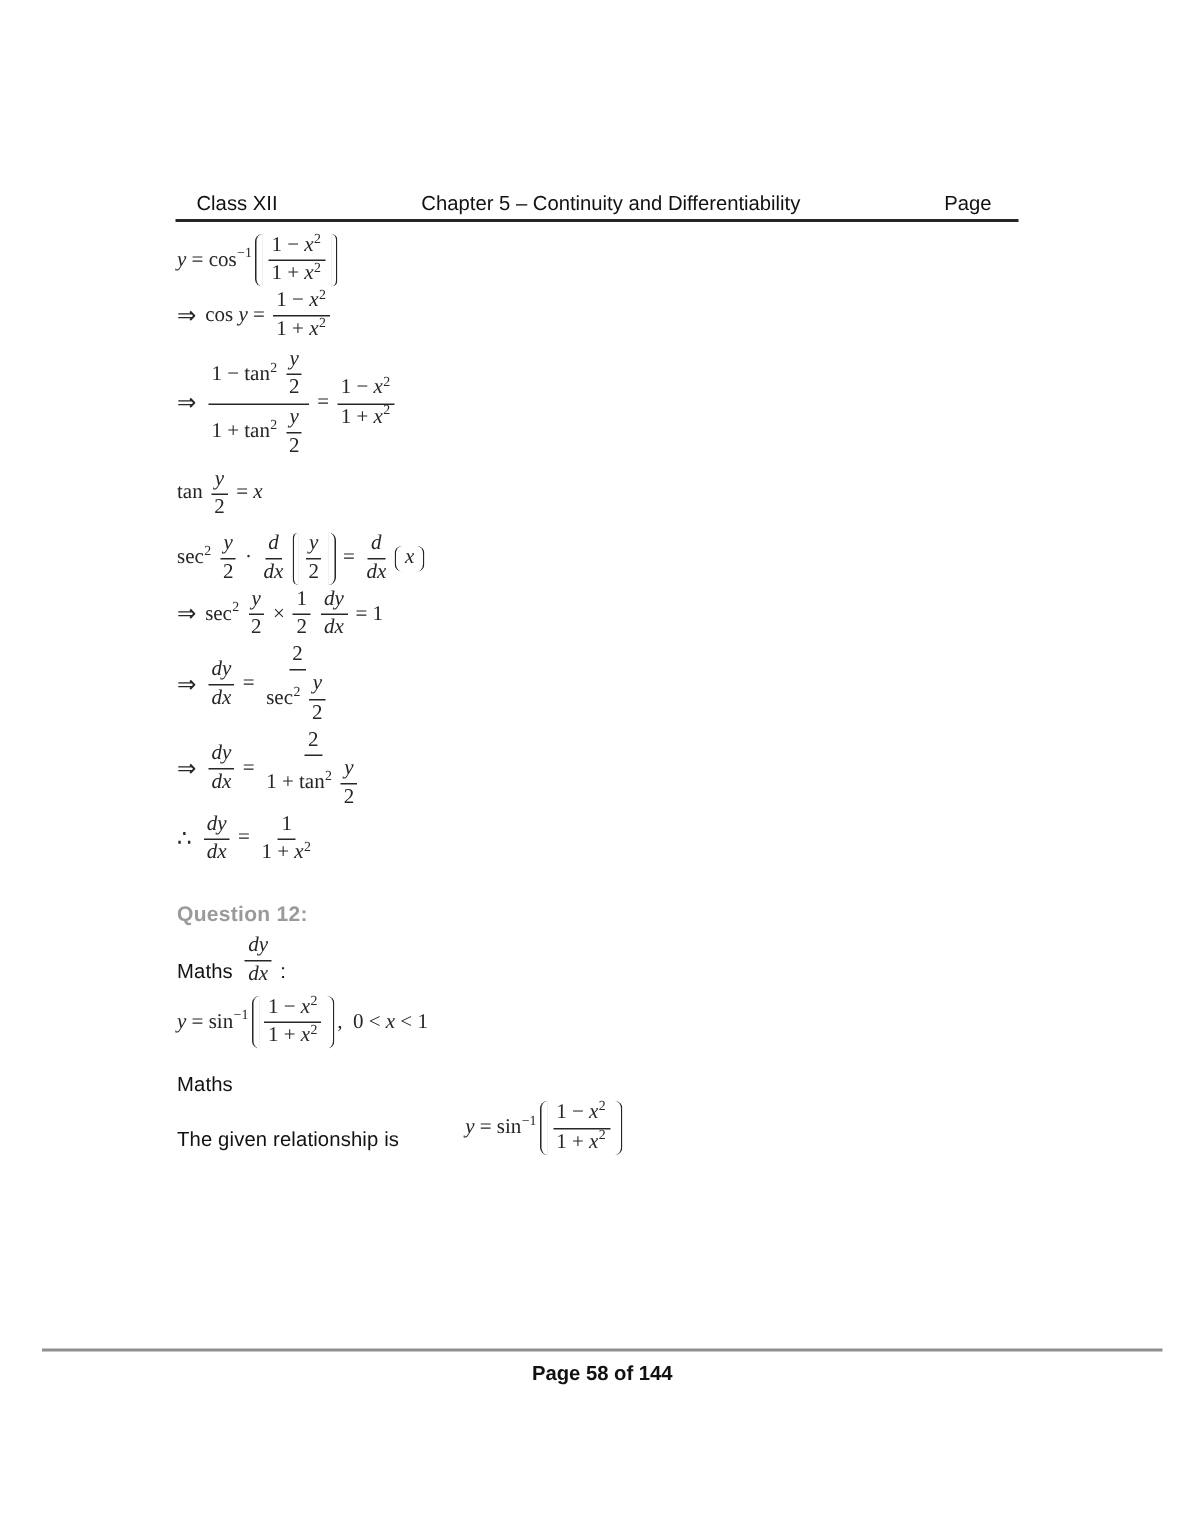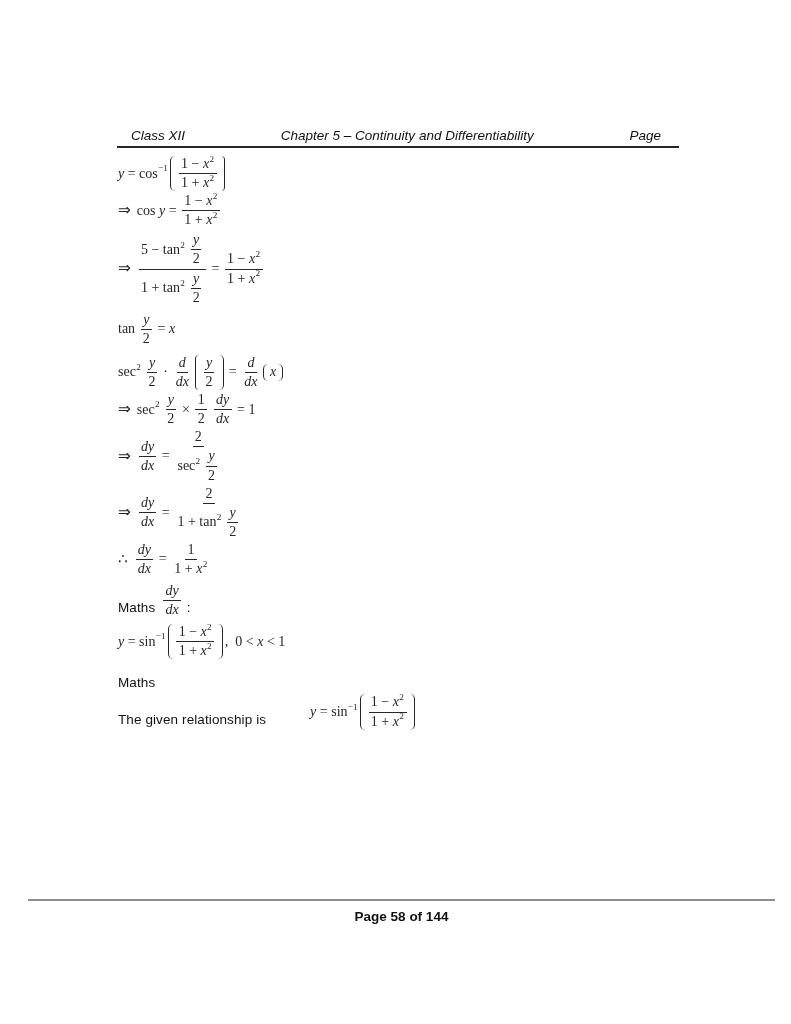--- a/index.html
+++ b/index.html
@@ -7,21 +7,21 @@
   .page {
     position:relative; width:791px; height:1024px; background:#ffffff;
     font-family:"Liberation Sans","DejaVu Sans",sans-serif; overflow:hidden;
   }
   
   .header {
     position:absolute; top:128px; left:117px; right:112px;
     display:flex; justify-content:space-between; align-items:flex-end;
     padding:0 18px 3px 14px;
     border-bottom:2px solid #262626;
-    font-size:13.5px; color:#111;font-style:italic;
+    font-size:13.5px; color:#111;
   }
   
   .footer {
     position:absolute; top:899px; left:28px; right:16px;
     border-top:2px solid #8f8f8f; text-align:center; padding-top:6px;
   }
   .footer .page-label { font-weight:bold; font-size:13.5px; color:#111; }
   
   .content { position:absolute; top:150px; left:118px; right:60px; }
   .para { font-size:13.5px; color:#121212; letter-spacing:0.1px; }
@@ -121,21 +121,21 @@
             </span>
           </span>
         </span>
       </div>
     <div class="eq mt4">
         <span class="m-row">
           <span class="m-ar">⇒</span>
           <span class="m-frac">
             <span class="m-num">
               <span class="m-row">
-                <span class="m-t">5 − tan</span>
+                <span class="m-t">1 − tan</span>
                 <span class="m-sup">2</span>
                 <span class="m-sp"></span>
                 <span class="m-frac">
                   <span class="m-num">
                     <span class="m-i">y</span>
                   </span>
                   <span class="m-den">
                     <span class="m-t">2</span>
                   </span>
                 </span>
@@ -372,20 +372,21 @@
               <span class="m-row">
                 <span class="m-t">1 + </span>
                 <span class="m-i">x</span>
                 <span class="m-sup">2</span>
               </span>
             </span>
           </span>
         </span>
       </div>
 
+    <div class="q-heading mt24">Question 12:</div>
 
     <div class="flex-row mt6">
       <span class="para">Maths</span>
       <span class="eq-inline gap-l">
           <span class="m-frac">
             <span class="m-num">
               <span class="m-i">dy</span>
             </span>
             <span class="m-den">
               <span class="m-i">dx</span>

